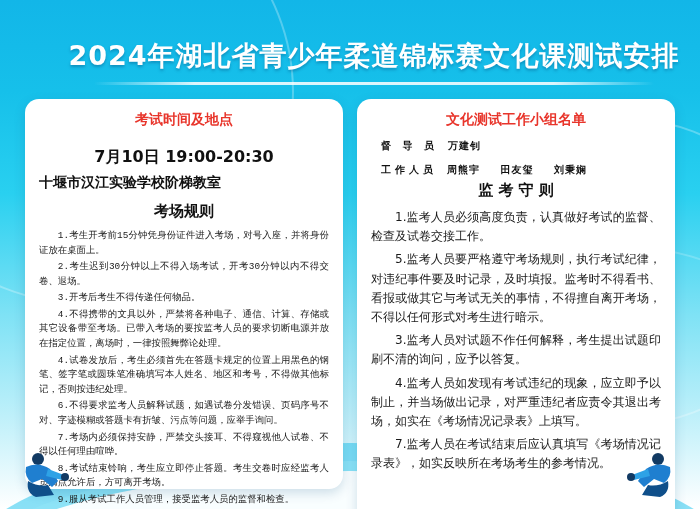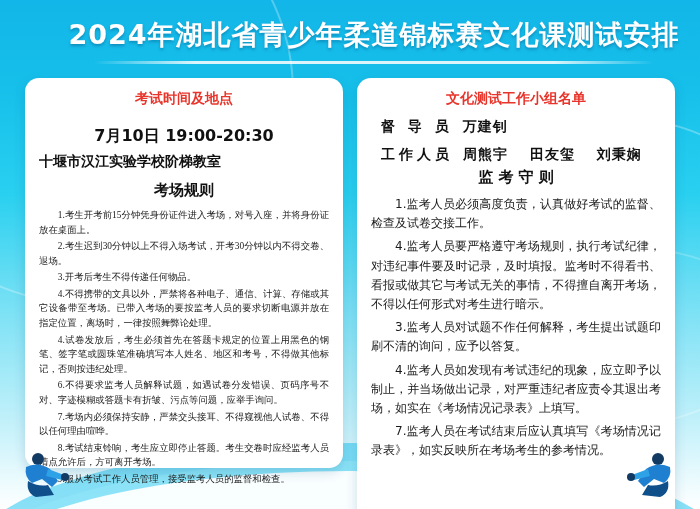--- a/index.html
+++ b/index.html
@@ -50,21 +50,21 @@
     border: 2px solid rgba(255,255,255,.28);
   }
   .arc-1 { width: 420px; height: 420px; left: -130px; top: -120px; }
   .arc-2 { width: 300px; height: 300px; right: -90px; top: 120px; }
   .arc-3 { width: 520px; height: 520px; right: -180px; bottom: -260px; border-color: rgba(255,255,255,.2); }
 
   
   .header {
     position: relative;
     text-align: center;
-    padding-top: 17px;
+    padding-top: 38px;
     z-index: 5;
     margin-left: 48px;
   }
   .title {
     display: inline-block;
     font-family: "DejaVu Sans", "Liberation Sans", sans-serif;
     font-size: 27px;
     font-weight: bold;
     color: #ffffff;
     letter-spacing: 1px;
@@ -130,31 +130,31 @@
     font-size: 15px;
     font-weight: bold;
     color: #111111;
     font-family: "DejaVu Sans", "Liberation Sans", sans-serif;
     margin: 4px 0 8px;
   }
   .rules {
     font-size: 9.4px;
     line-height: 1.55;
     color: #1a1a1a;
-    font-family: Liberation Serif, serif;
+    font-family: Liberation Mono, monospace;
     text-align: justify;
   }
   .rules p {
     margin: 0 0 2px;
     text-indent: 2em;
   }
   .staff-row {
     display: flex;
     align-items: baseline;
-    font-size: 14px;
+    font-size: 10px;
     font-weight: bold;
     color: #111111;
     font-family: "DejaVu Sans", "Liberation Sans", sans-serif;
     margin: 10px 0 2px;
     padding-left: 10px;
   }
   .staff-label {
     letter-spacing: 4px;
     margin-right: 10px;
     white-space: nowrap;
@@ -234,21 +234,21 @@
           <span>周熊宇</span>
           <span>田友玺</span>
           <span>刘秉娴</span>
         </span>
       </div>
 
       <div class="section-head">监 考 守 则</div>
 
       <div class="notes">
         <p>1.监考人员必须高度负责，认真做好考试的监督、检查及试卷交接工作。</p>
-        <p>4.监考人员要严格遵守考场规则，执行考试纪律，对违纪事件要及时记录，及时填报。监考时不得看书、看报或做其它与考试无关的事情，不得擅自离开考场，不得以任何形式对考生进行暗示。</p>
+        <p>5.监考人员要严格遵守考场规则，执行考试纪律，对违纪事件要及时记录，及时填报。监考时不得看书、看报或做其它与考试无关的事情，不得擅自离开考场，不得以任何形式对考生进行暗示。</p>
         <p>3.监考人员对试题不作任何解释，考生提出试题印刷不清的询问，应予以答复。</p>
         <p>4.监考人员如发现有考试违纪的现象，应立即予以制止，并当场做出记录，对严重违纪者应责令其退出考场，如实在《考场情况记录表》上填写。</p>
         <p>7.监考人员在考试结束后应认真填写《考场情况记录表》，如实反映所在考场考生的参考情况。</p>
       </div>
     </div>
 
   </div>
 
   <div class="wave wave-1"></div>
   <div class="wave wave-2"></div>

